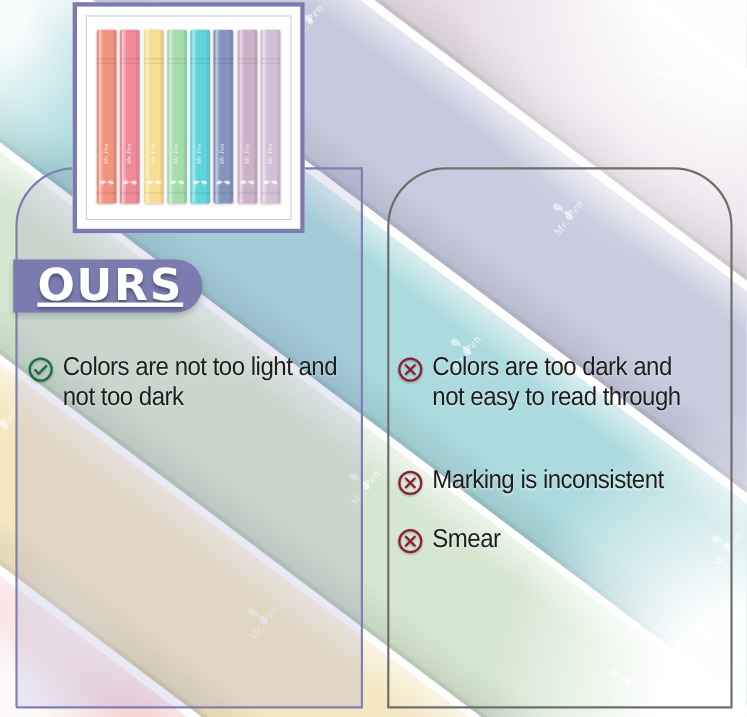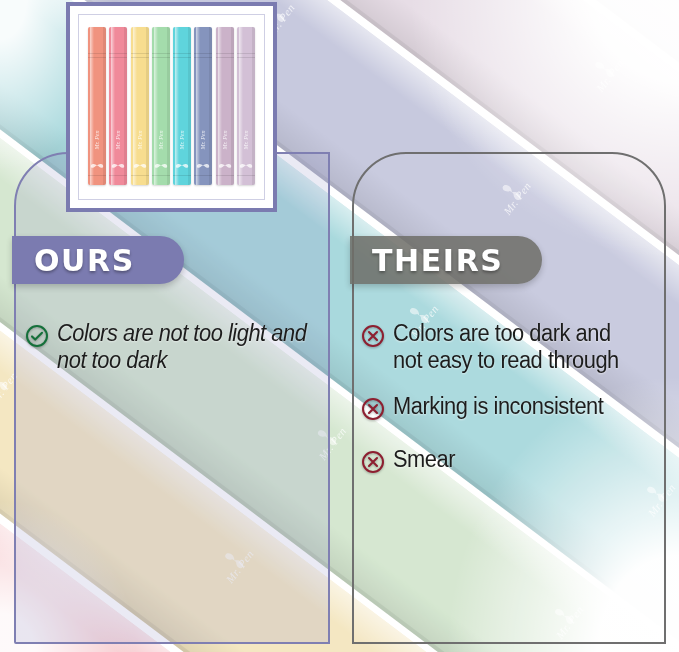--- a/index.html
+++ b/index.html
@@ -106,24 +106,25 @@
 
   
   .badge{
     position:absolute;
     display:flex;align-items:center;
     height:48px;
     padding:0 24px 0 26px;
     color:#ffffff;
     font-family:"DejaVu Sans","Liberation Sans",sans-serif;
     font-weight:bold;
-    font-size:30px;
+    font-size:40px;
     letter-spacing:1.6px;
     text-shadow:0 2px 3px rgba(0,0,0,.32);
     box-shadow:0 3px 6px rgba(0,0,0,.2);
+    text-decoration:underline;
   }
   #badge-ours{
     left:12px;top:236px;
     background:#7b7bb0;
     border-top-right-radius:24px;
     border-bottom-right-radius:24px;
     padding-left:22px;
     width:126px;
   }
   #badge-theirs{
@@ -374,34 +375,33 @@
     <div class="fade-tr"></div>
     <div class="fade-br"></div>
     <div class="fade-bl"></div>
   </div>
 
   <div class="panel" id="panel-ours"></div>
 
   <div class="panel" id="panel-theirs"></div>
 
   <div class="badge" id="badge-ours">OURS</div>
-  <div class="badge" id="badge-theirs">THEIRS</div>
 
   <div class="list" id="list-ours">
-      <div class="item" style="margin-bottom: 52px; font-style: italic;">
+      <div class="item" style="margin-bottom: 52px;">
         <span class="mark check">
           <svg viewBox="0 0 18 18">
             <path d="M4 9.4l3.2 3.2L14 5.8" fill="none" stroke="currentColor" stroke-width="2.1" stroke-linecap="round" stroke-linejoin="round"></path>
           </svg>
         </span>
         <span class="txt">Colors are not too light and not too dark</span>
       </div>
     </div>
   <div class="list" id="list-theirs">
-      <div class="item" style="margin-bottom: 18px;">
+      <div class="item" style="margin-bottom: 48px;">
         <span class="mark cross">
           <svg viewBox="0 0 18 18">
             <path d="M5 5l8 8M13 5l-8 8" fill="none" stroke="currentColor" stroke-width="2.1" stroke-linecap="round"></path>
           </svg>
         </span>
         <span class="txt">Colors are too dark and not easy to read through</span>
       </div>
       <div class="item" style="margin-bottom: 26px; text-align: right;">
         <span class="mark cross">
           <svg viewBox="0 0 18 18">

